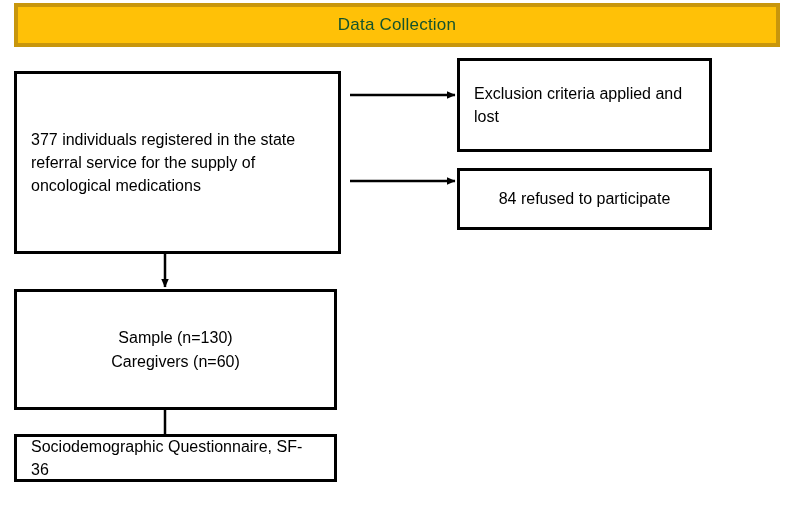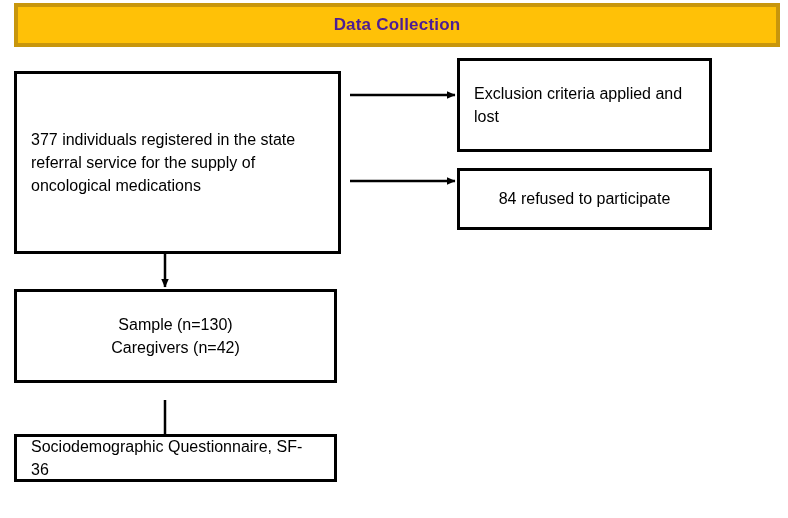--- a/index.html
+++ b/index.html
@@ -29,22 +29,22 @@
     height: 44px;
     box-sizing: border-box;
     background: #FFC107;
     border: 4px solid #C8960C;
     display: flex;
     align-items: center;
     justify-content: center;
   }
   .header-title {
     font-size: 17px;
-    font-weight: bold;
-    color: #4c1d95;
+    font-weight: normal;
+    color: #14532d;
     letter-spacing: 0.2px;
     white-space: nowrap;
   }
 
   
   .node {
     position: absolute;
     box-sizing: border-box;
     background: #ffffff;
     border: 3px solid #000000;
@@ -71,21 +71,21 @@
     left: 457px; top: 58px; width: 255px; height: 94px;
   }
   #node-exclusion .body {
     max-width: 232px;
     white-space: normal;
   }
   #node-refused {
     left: 457px; top: 168px; width: 255px; height: 62px;
   }
   #node-sample {
-    left: 14px; top: 289px; width: 323px; height: 94px;
+    left: 14px; top: 289px; width: 323px; height: 121px;
   }
   #node-instruments {
     left: 14px; top: 434px; width: 323px; height: 48px;
   }
   #node-instruments .body {
     max-width: 296px;
     white-space: normal;
   }
 
   
@@ -130,20 +130,20 @@
   <div class="node align-left" id="node-exclusion">
     <span class="body">Exclusion criteria applied and lost</span>
   </div>
 
   <div class="node align-center" id="node-refused">
     <span class="line">84 refused to participate</span>
   </div>
 
   <div class="node align-center" id="node-sample">
     <span class="line">Sample (n=130)</span>
-    <span class="line">Caregivers (n=42)</span>
+    <span class="line">Caregivers (n=60)</span>
   </div>
 
   <div class="node align-left" id="node-instruments">
     <span class="body">Sociodemographic Questionnaire, SF-36</span>
   </div>
 
 </div>
 
 </body></html>

